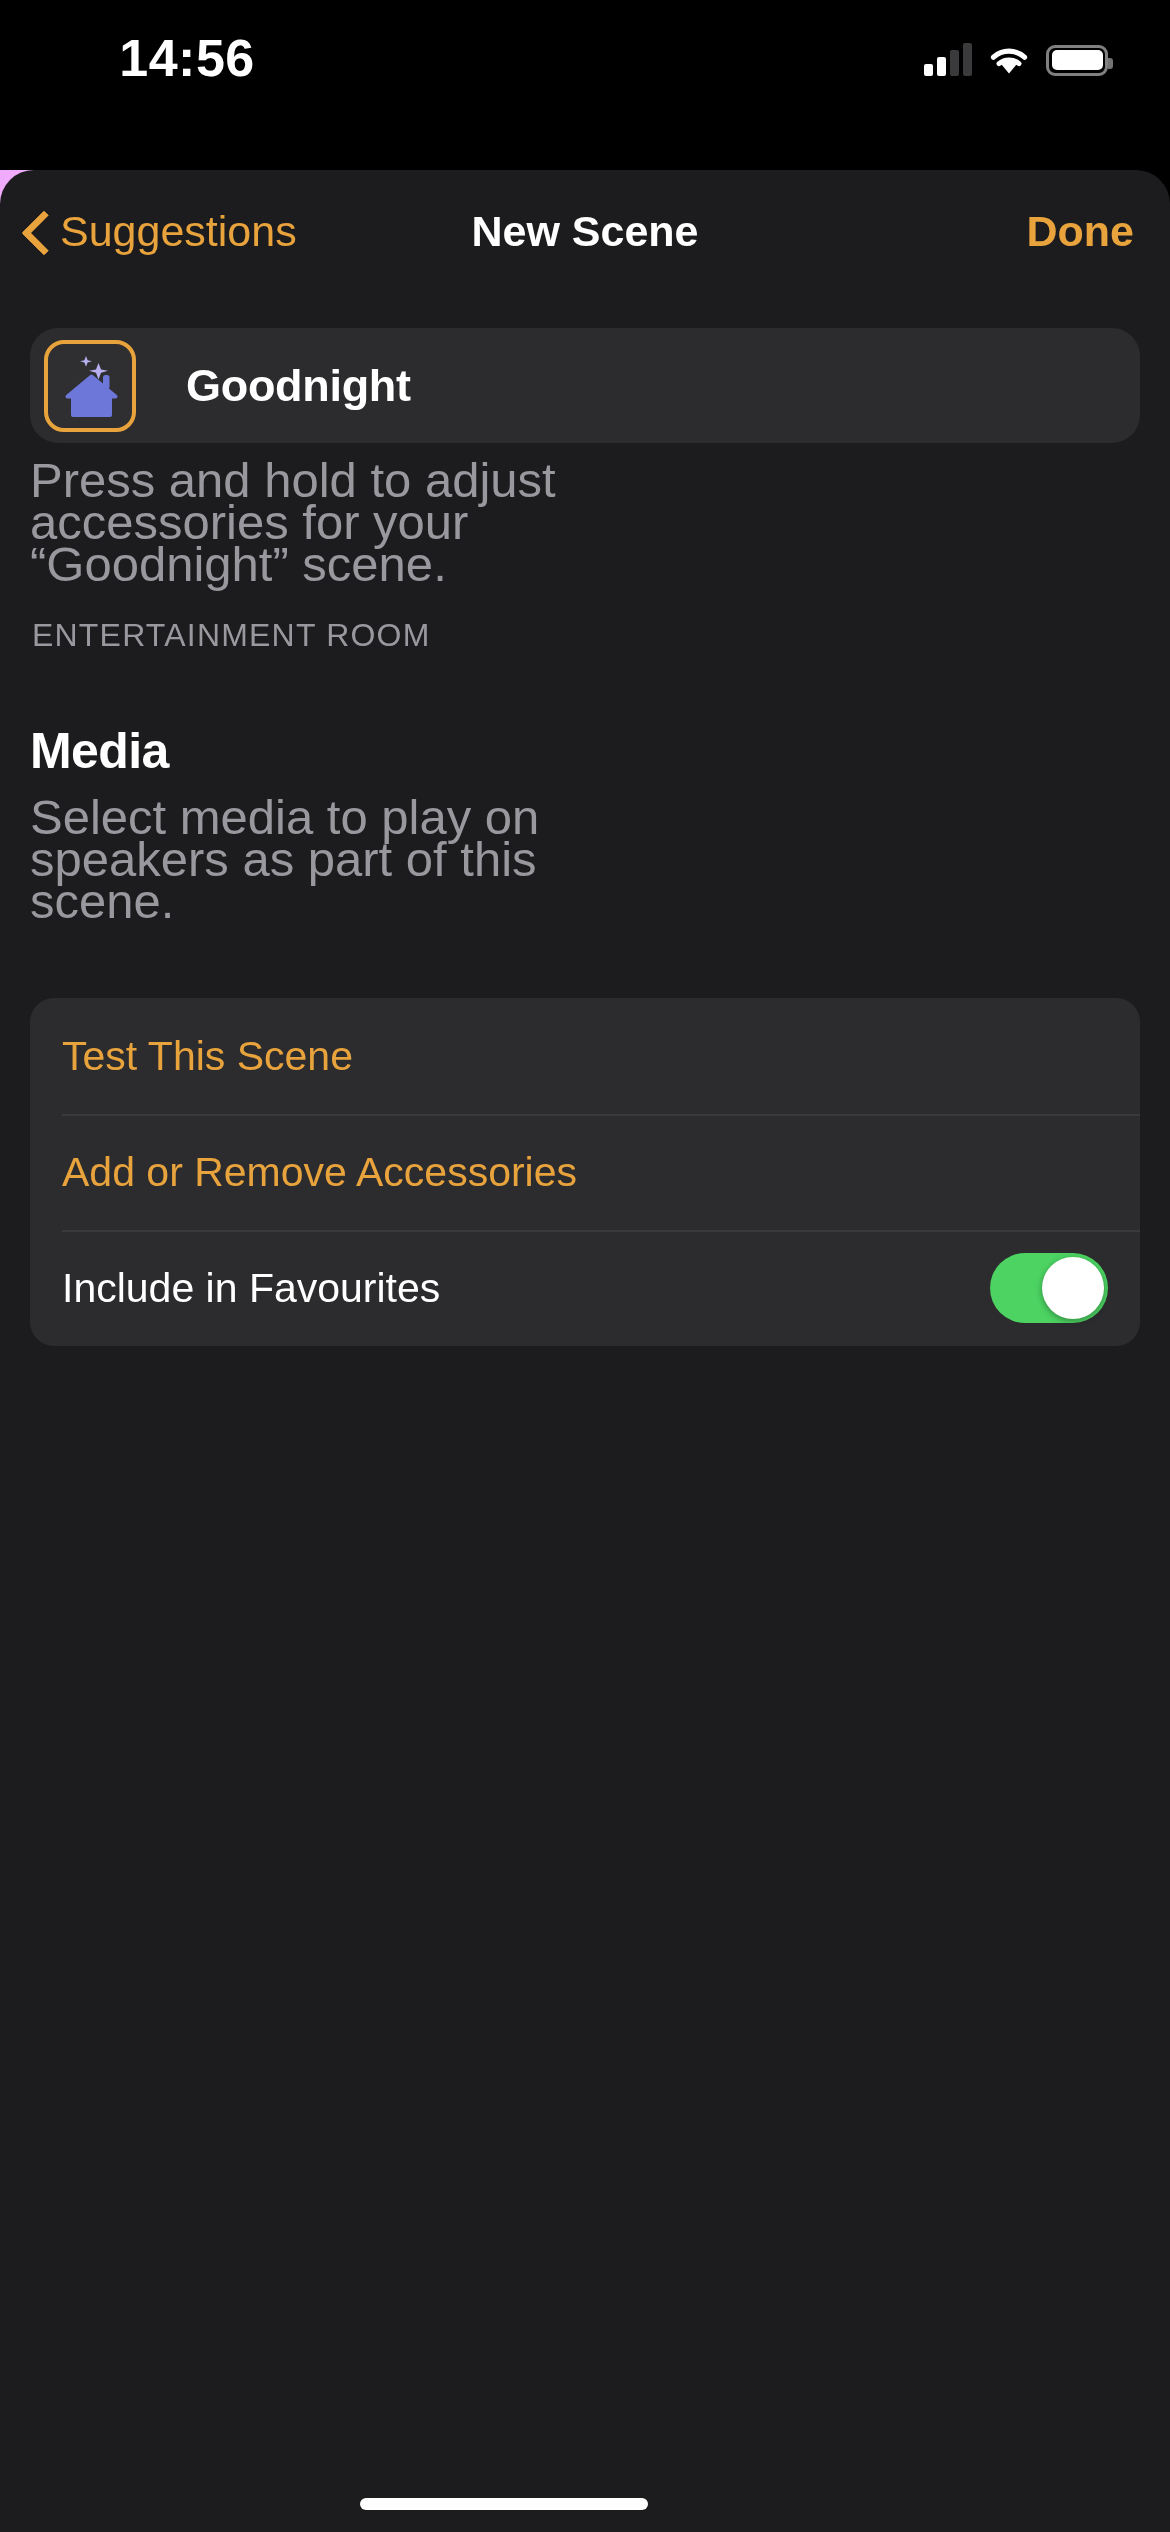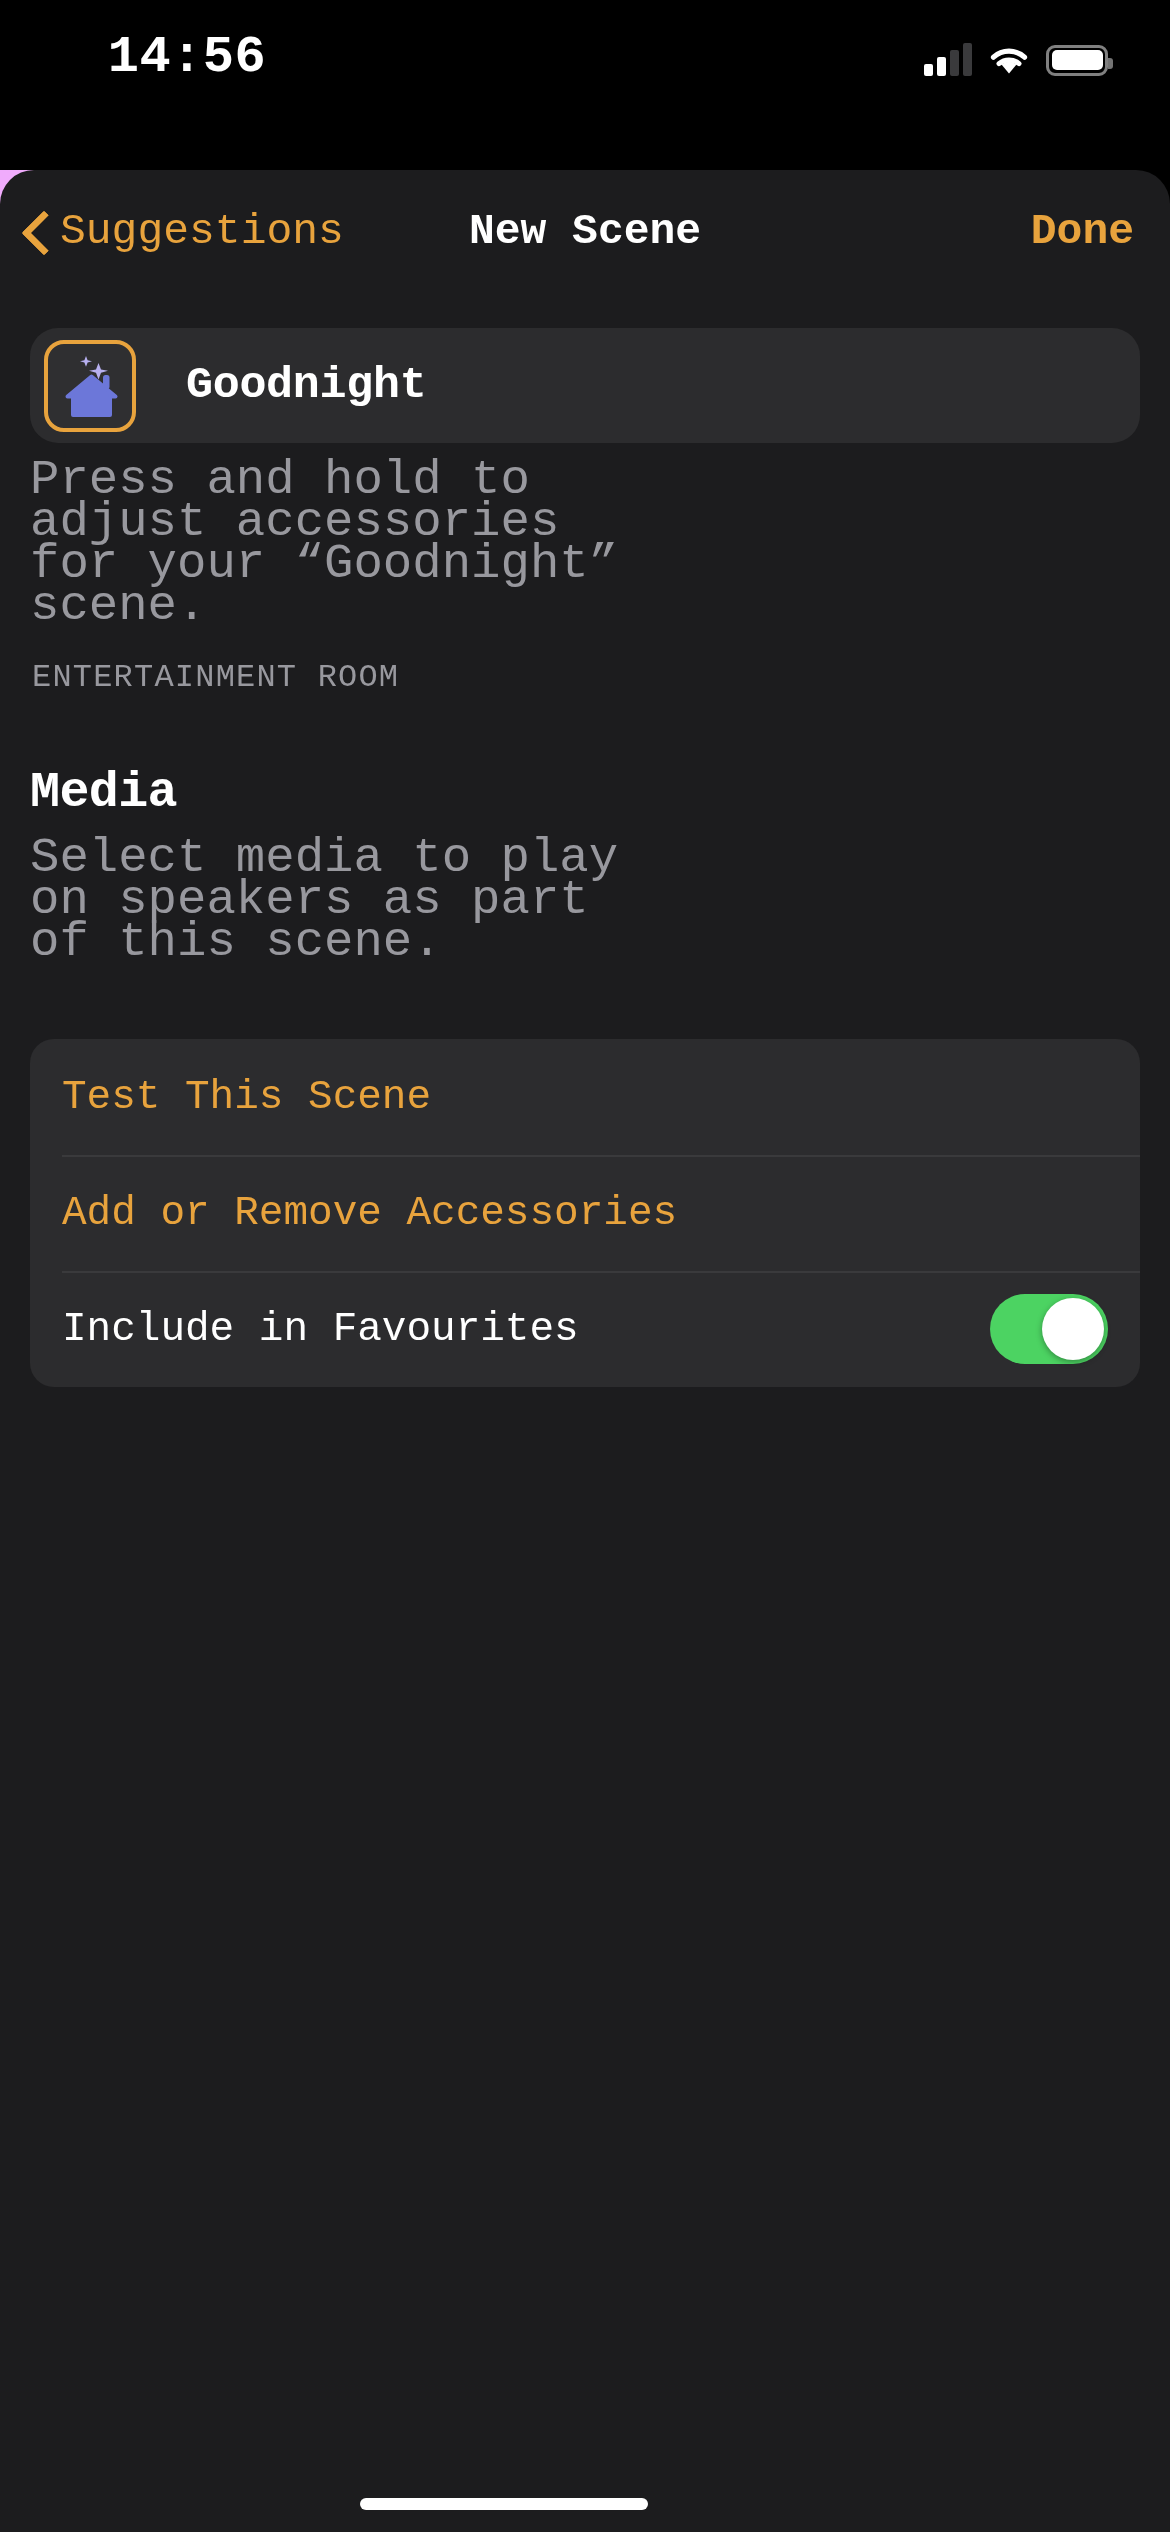--- a/index.html
+++ b/index.html
@@ -3,21 +3,21 @@
 <meta charset="utf-8">
 <style>
   * { margin:0; padding:0; box-sizing:border-box; }
   html, body {
     width:1170px; height:2532px;
     background:#000;
     font-family:"Liberation Sans", sans-serif;
     -webkit-font-smoothing:antialiased;
     overflow:hidden;
   }
-  .phone { position:relative; width:1008px; height:2532px; background:#f0abfc;font-family:Liberation Mono, monospace; }
+  .phone { position:relative; width:1008px; height:2532px; background:#f0abfc; }
 
   
   .statusbar {
     position:absolute; top:0; left:0; width:1170px; height:170px;
     background:#000;
   }
   .status-time {
     position:absolute; left:72px; top:28px;
     width:230px; text-align:center;
     color:#fff; font-size:52px; font-weight:600; letter-spacing:0.5px;

